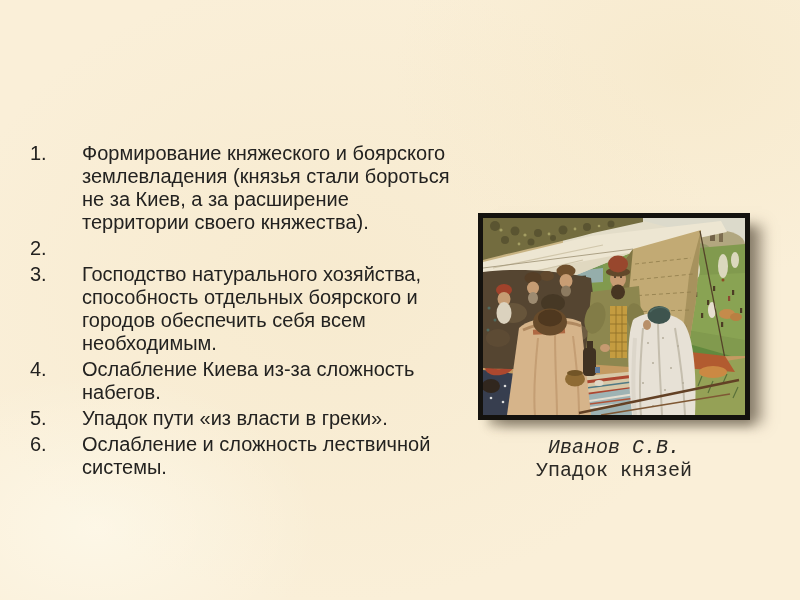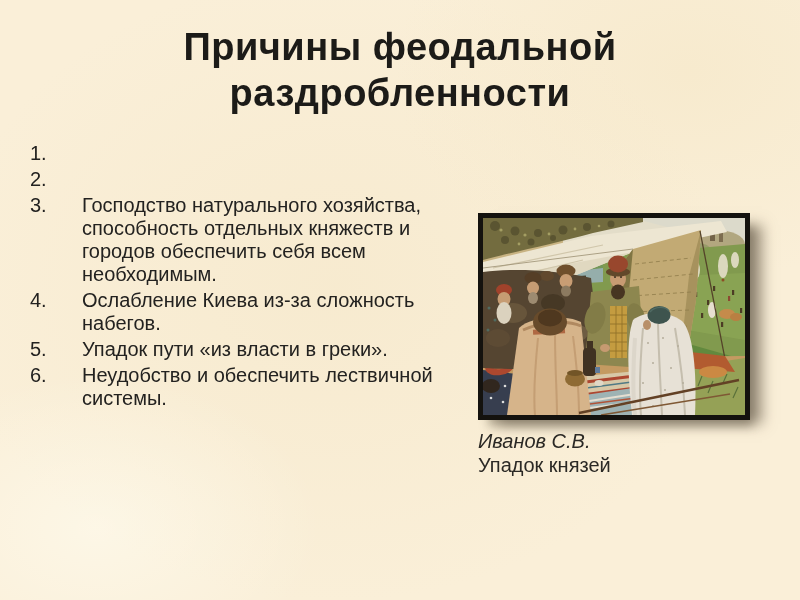--- a/index.html
+++ b/index.html
@@ -27,57 +27,60 @@
   }
   .causes .txt{
     white-space:pre-line;font-size:20px;line-height:23px;color:#232220;
   }
   .artwork{position:absolute;left:478px;top:213px;width:272px;margin:0;}
   .frame{
     width:262px;height:197px;border:5px solid #14120e;background:#c9b686;
     box-shadow:16px 8px 13px -4px rgba(95,84,66,0.60), 6px 10px 9px -4px rgba(95,84,66,0.40);
   }
   .frame svg{display:block;width:262px;height:197px;}
-  .caption{margin-top:10px;width:272px;text-align:left;color:#2b2925;}
+  .caption{margin-top:16px;width:272px;text-align:center;color:#2b2925;font-family:Liberation Mono, monospace;}
   .caption .artist{font-style:italic;font-size:20px;line-height:23px;}
   .caption .work{font-size:20px;line-height:24px;}
 </style>
 </head>
 <body>
 
 <div class="slide">
 
-  <h1 class="title">Причины феодальной раздробленности</h1>
 
   <ol class="causes">
     <li>
       <span class="num">1.</span>
+      <span class="txt">Формирование княжеского и боярского
+землевладения (князья стали бороться
+не за Киев, а за расширение
+территории своего княжества).</span>
     </li>
     <li>
       <span class="num">2.</span>
     </li>
     <li>
       <span class="num">3.</span>
       <span class="txt">Господство натурального хозяйства,
-способность отдельных княжеств и
+способность отдельных боярского и
 городов обеспечить себя всем
 необходимым.</span>
     </li>
     <li>
       <span class="num">4.</span>
       <span class="txt">Ослабление Киева из-за сложность
 набегов.</span>
     </li>
     <li>
       <span class="num">5.</span>
       <span class="txt">Упадок пути «из власти в греки».</span>
     </li>
     <li>
       <span class="num">6.</span>
-      <span class="txt">Неудобство и обеспечить лествичной
+      <span class="txt">Ослабление и сложность лествичной
 системы.</span>
     </li>
   </ol>
 
   <figure class="artwork">
     <div class="frame">
       <svg viewBox="0 0 262 197" preserveAspectRatio="none">
 
         <rect x="0" y="0" width="262" height="197" fill="#c9b686"></rect>
 

